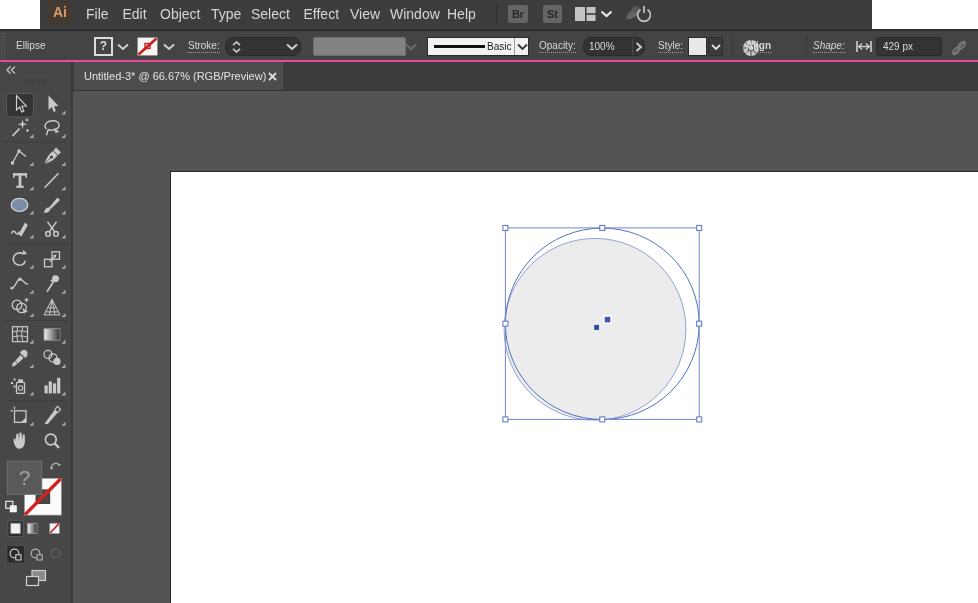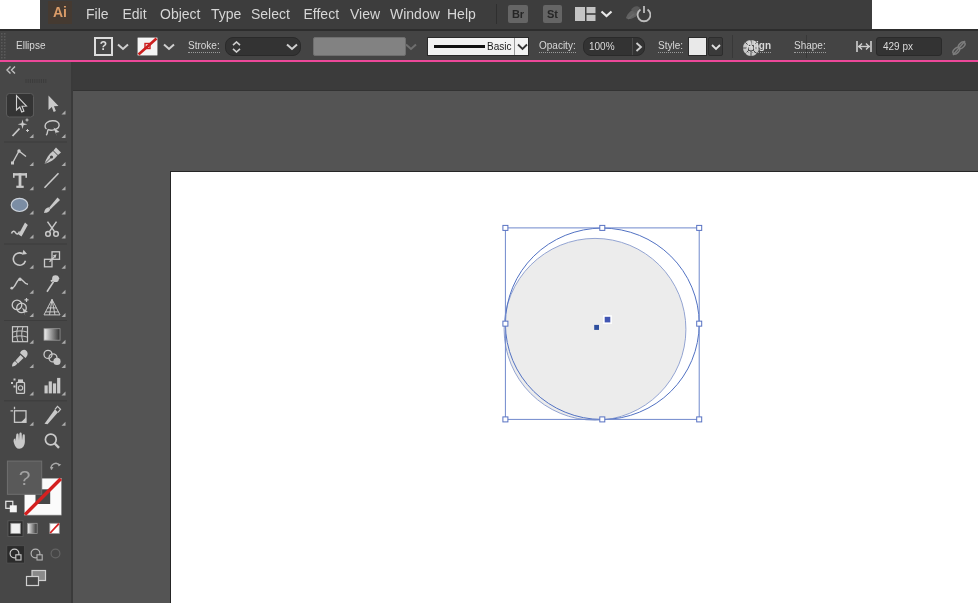--- a/index.html
+++ b/index.html
@@ -134,41 +134,47 @@
     <g stroke="#4a4a4a" stroke-width="1">
       <line x1="9" y1="1" x2="9" y2="17"></line>
         <line x1="1" y1="9" x2="17" y2="9"></line>
       <line x1="3.3" y1="3.3" x2="14.7" y2="14.7"></line>
         <line x1="14.7" y1="3.3" x2="3.3" y2="14.7"></line>
     </g>
     <circle cx="9" cy="9" r="3" fill="#c9c9c9" stroke="#4a4a4a"></circle>
   </svg>
   <div class="clabel dotted" style="left:746px;font-weight:bold;">Align</div>
   <div class="abs" style="left:806px;top:4px;width:1px;height:23px;background:#383838;"></div>
-  <div class="clabel dotted" style="left:794px;">Shape:</div>
+  <div class="clabel dotted" style="left:813px;font-style:italic;">Shape:</div>
   <svg class="abs" style="left:856px;top:10px;" width="16" height="11" viewBox="0 0 16 11">
     <line x1="1" y1="0" x2="1" y2="11" stroke="#cfcfcf" stroke-width="1.6"></line>
     <line x1="15" y1="0" x2="15" y2="11" stroke="#cfcfcf" stroke-width="1.6"></line>
     <line x1="2" y1="5.5" x2="14" y2="5.5" stroke="#cfcfcf" stroke-width="1.4"></line>
     <path d="M6 2.5 L3 5.5 L6 8.5" fill="none" stroke="#cfcfcf" stroke-width="1.4"></path>
     <path d="M10 2.5 L13 5.5 L10 8.5" fill="none" stroke="#cfcfcf" stroke-width="1.4"></path>
   </svg>
   <div class="dfield" style="left:876px;width:66px;border-radius:3px;">
     <div class="abs" style="left:6px;top:3px;color:#dadada;font-size:10px;">429 px</div>
   </div>
   <svg class="abs" style="left:950px;top:7px;" width="18" height="19" viewBox="0 0 18 19">
     <g stroke="#7d7d7d" stroke-width="1.5" fill="none">
       <ellipse cx="6.3" cy="12.7" rx="2.4" ry="4" transform="rotate(45 6.3 12.7)"></ellipse>
       <ellipse cx="11.7" cy="7.3" rx="2.4" ry="4" transform="rotate(45 11.7 7.3)"></ellipse>
       <line x1="3" y1="17" x2="15" y2="3"></line>
     </g>
   </svg>
 </div>
 
 <div id="tabbar" class="abs">
+  <div id="tab">
+    <span style="margin-left:10px;">Untitled-3* @ 66.67% (RGB/Preview)</span>
+    <svg class="abs" style="left:194px;top:10px;" width="9" height="9" viewBox="0 0 9 9">
+        <path d="M1 1 L8 8 M8 1 L1 8" stroke="#dedede" stroke-width="1.8"></path>
+      </svg>
+  </div>
   <div class="abs" style="left:0;top:28px;width:905px;height:1px;background:#333333;"></div>
 </div>
 
 <div id="canvas" class="abs">
   <div id="artboard"></div>
   <svg class="abs" style="left:420px;top:120px;" width="300" height="260" viewBox="493 211 300 260">
     <ellipse cx="595" cy="329.3" rx="90.9" ry="90.9" fill="#ececec" stroke="#93a4d2" stroke-width="1"></ellipse>
     <ellipse cx="602.3" cy="323.8" rx="96.9" ry="95.7" fill="none" stroke="#5272c3" stroke-width="1"></ellipse>
     <rect x="505.4" y="227.9" width="193.8" height="191.5" fill="none" stroke="#7089cc" stroke-width="1"></rect>
     <g fill="#ffffff" stroke="#5872c2" stroke-width="1">

